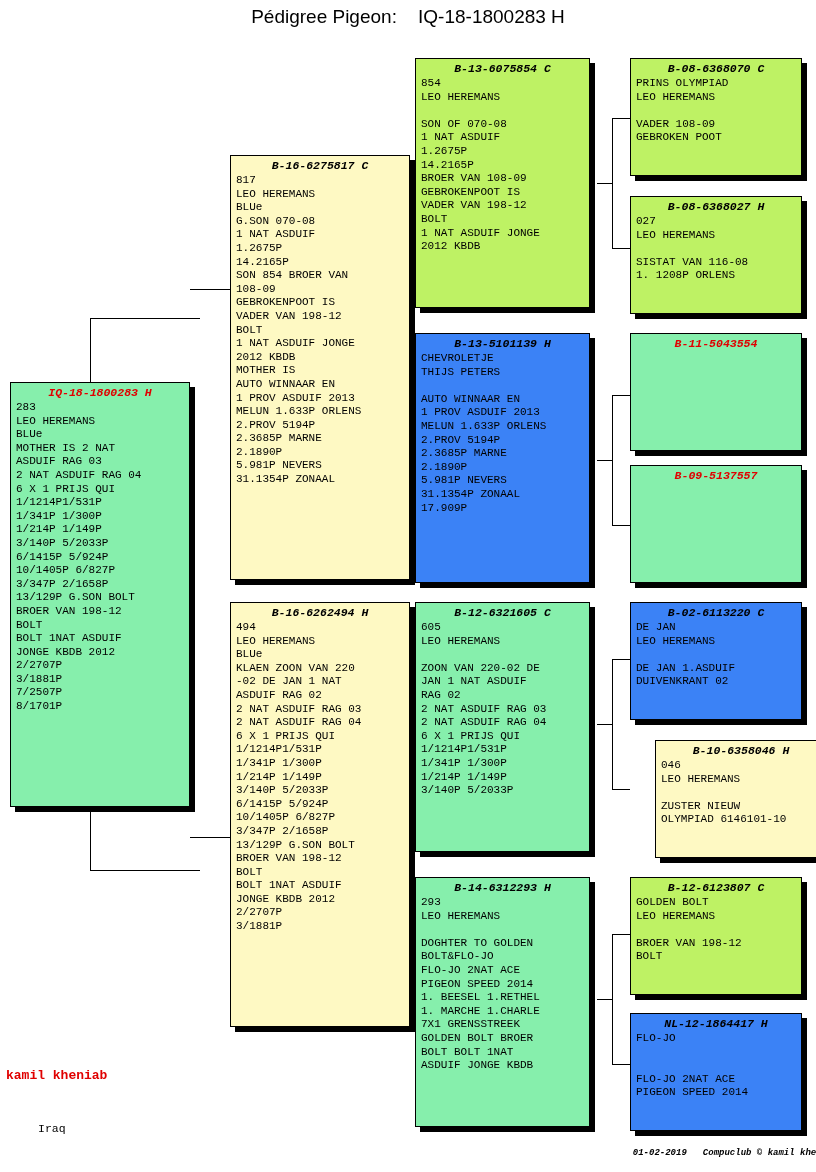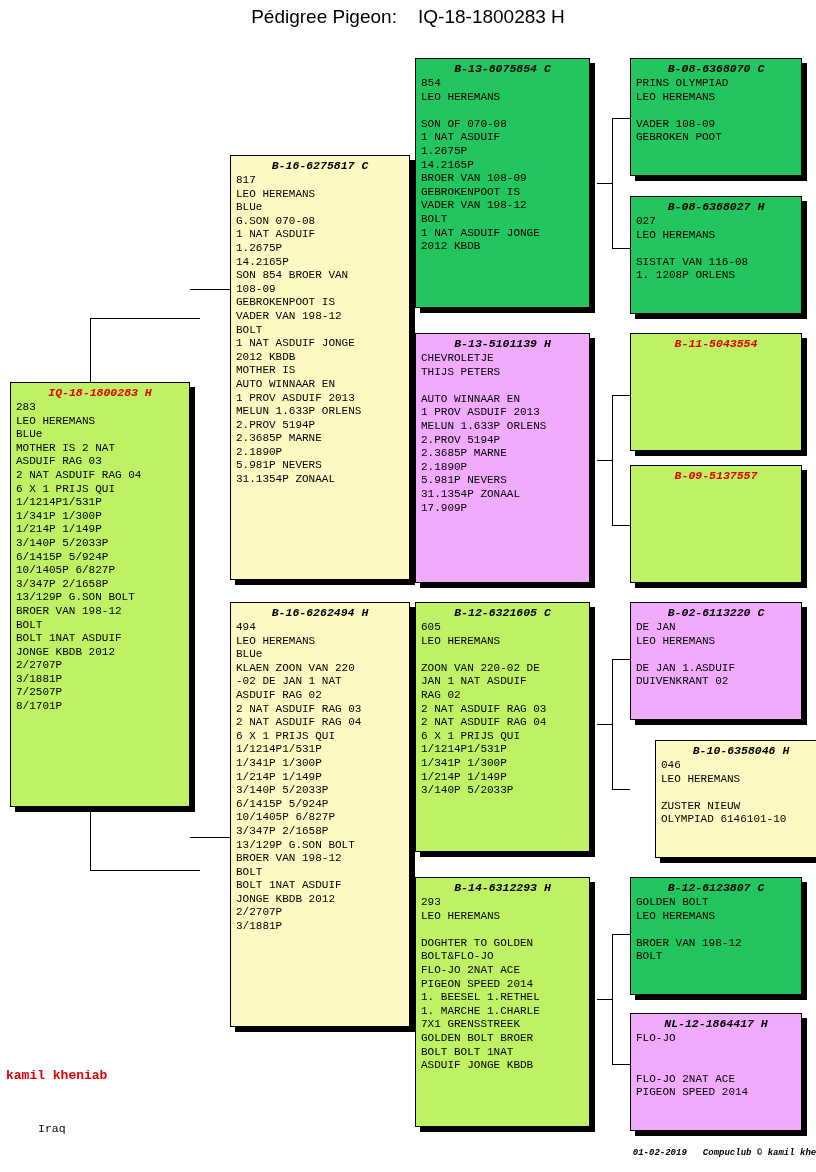--- a/index.html
+++ b/index.html
@@ -58,24 +58,24 @@
     white-space: pre;
   }
   .box.red-hdr .hdr { color: #e00000; }
   .box .body {
     font-size: 11px;
     line-height: 13.6px;
     padding: 0 0 0 5px;
     white-space: pre;
     color: #000;
   }
-  .c-green  { background: #22c55e; font-family: Liberation Mono, monospace; }
-  .c-pink   { background: #f0abfc; }
+  .c-green  { background: #bef264; font-family: Liberation Mono, monospace; }
+  .c-pink   { background: #3b82f6; }
   .c-orange { background: #fef9c3; margin-left: 25px; }
-  .c-white  { background: #bef264; }
+  .c-white  { background: #86efac; }
 
   
   #owner {
     position: absolute;
     left: 6px; top: 1030px;
     white-space: pre;
   }
   #owner .name {
     color: #e00000;
     font-weight: bold;

